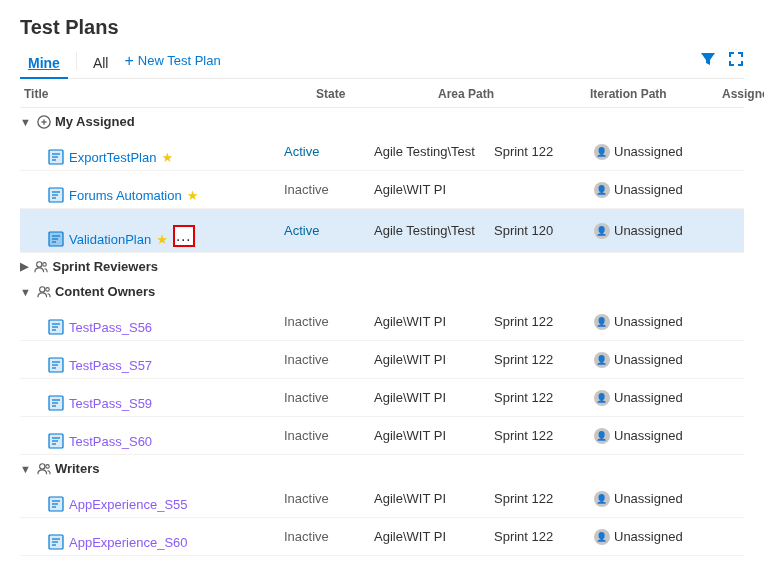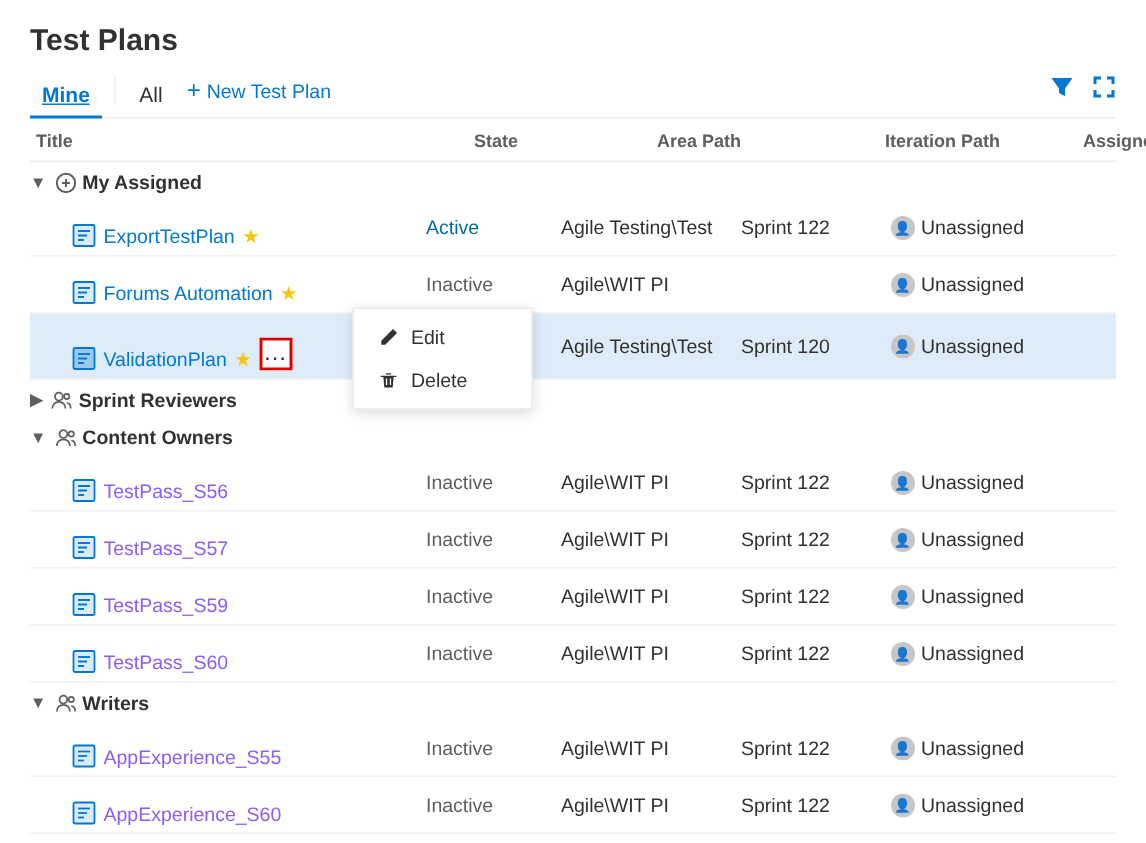--- a/index.html
+++ b/index.html
@@ -312,34 +312,20 @@
         <span class="more-btn">…</span>
       </div>
       <div class="cell state-active">Active</div>
       <div class="cell">Agile Testing\Test</div>
       <div class="cell">Sprint 120</div>
       <div class="cell">
         <span class="assigned-icon">👤</span>
         <span>Unassigned</span>
       </div>
 
-      <div class="context-menu">
-        <div class="context-menu-item">
-          <svg class="edit-icon-svg" viewBox="0 0 16 16" fill="#323130">
-              <path d="M11.5 1.5l3 3-9 9H2.5v-3l9-9zm-1.4 1.4l2 2L4.5 12.5H2.5v-2l7.6-7.6z"></path>
-            </svg>
-          <span>Edit</span>
-        </div>
-        <div class="context-menu-item">
-          <svg class="delete-icon-svg" viewBox="0 0 16 16" fill="#323130">
-              <path d="M6 2h4v1H6V2zM2 4h12v1H2V4zm2 0h8l-.8 9H4.8L4 4zm2 2v5h1V6H6zm3 0v5h1V6H9z"></path>
-            </svg>
-          <span>Delete</span>
-        </div>
-      </div>
     </div>
 
     <div class="group-row">
       <span class="chevron">▶</span>
       <svg class="group-icon" width="14" height="14" viewBox="0 0 16 16">
           <circle cx="6" cy="5" r="3" fill="none" stroke="#605e5c" stroke-width="1.3"></circle>
           <path d="M1 14c0-3 2.2-5 5-5s5 2 5 5" fill="none" stroke="#605e5c" stroke-width="1.3"></path>
           <circle cx="12" cy="5" r="2" fill="none" stroke="#605e5c" stroke-width="1.3"></circle>
           <path d="M12 10c1.5 0 3 1 3 4" fill="none" stroke="#605e5c" stroke-width="1.3"></path>
         </svg>

